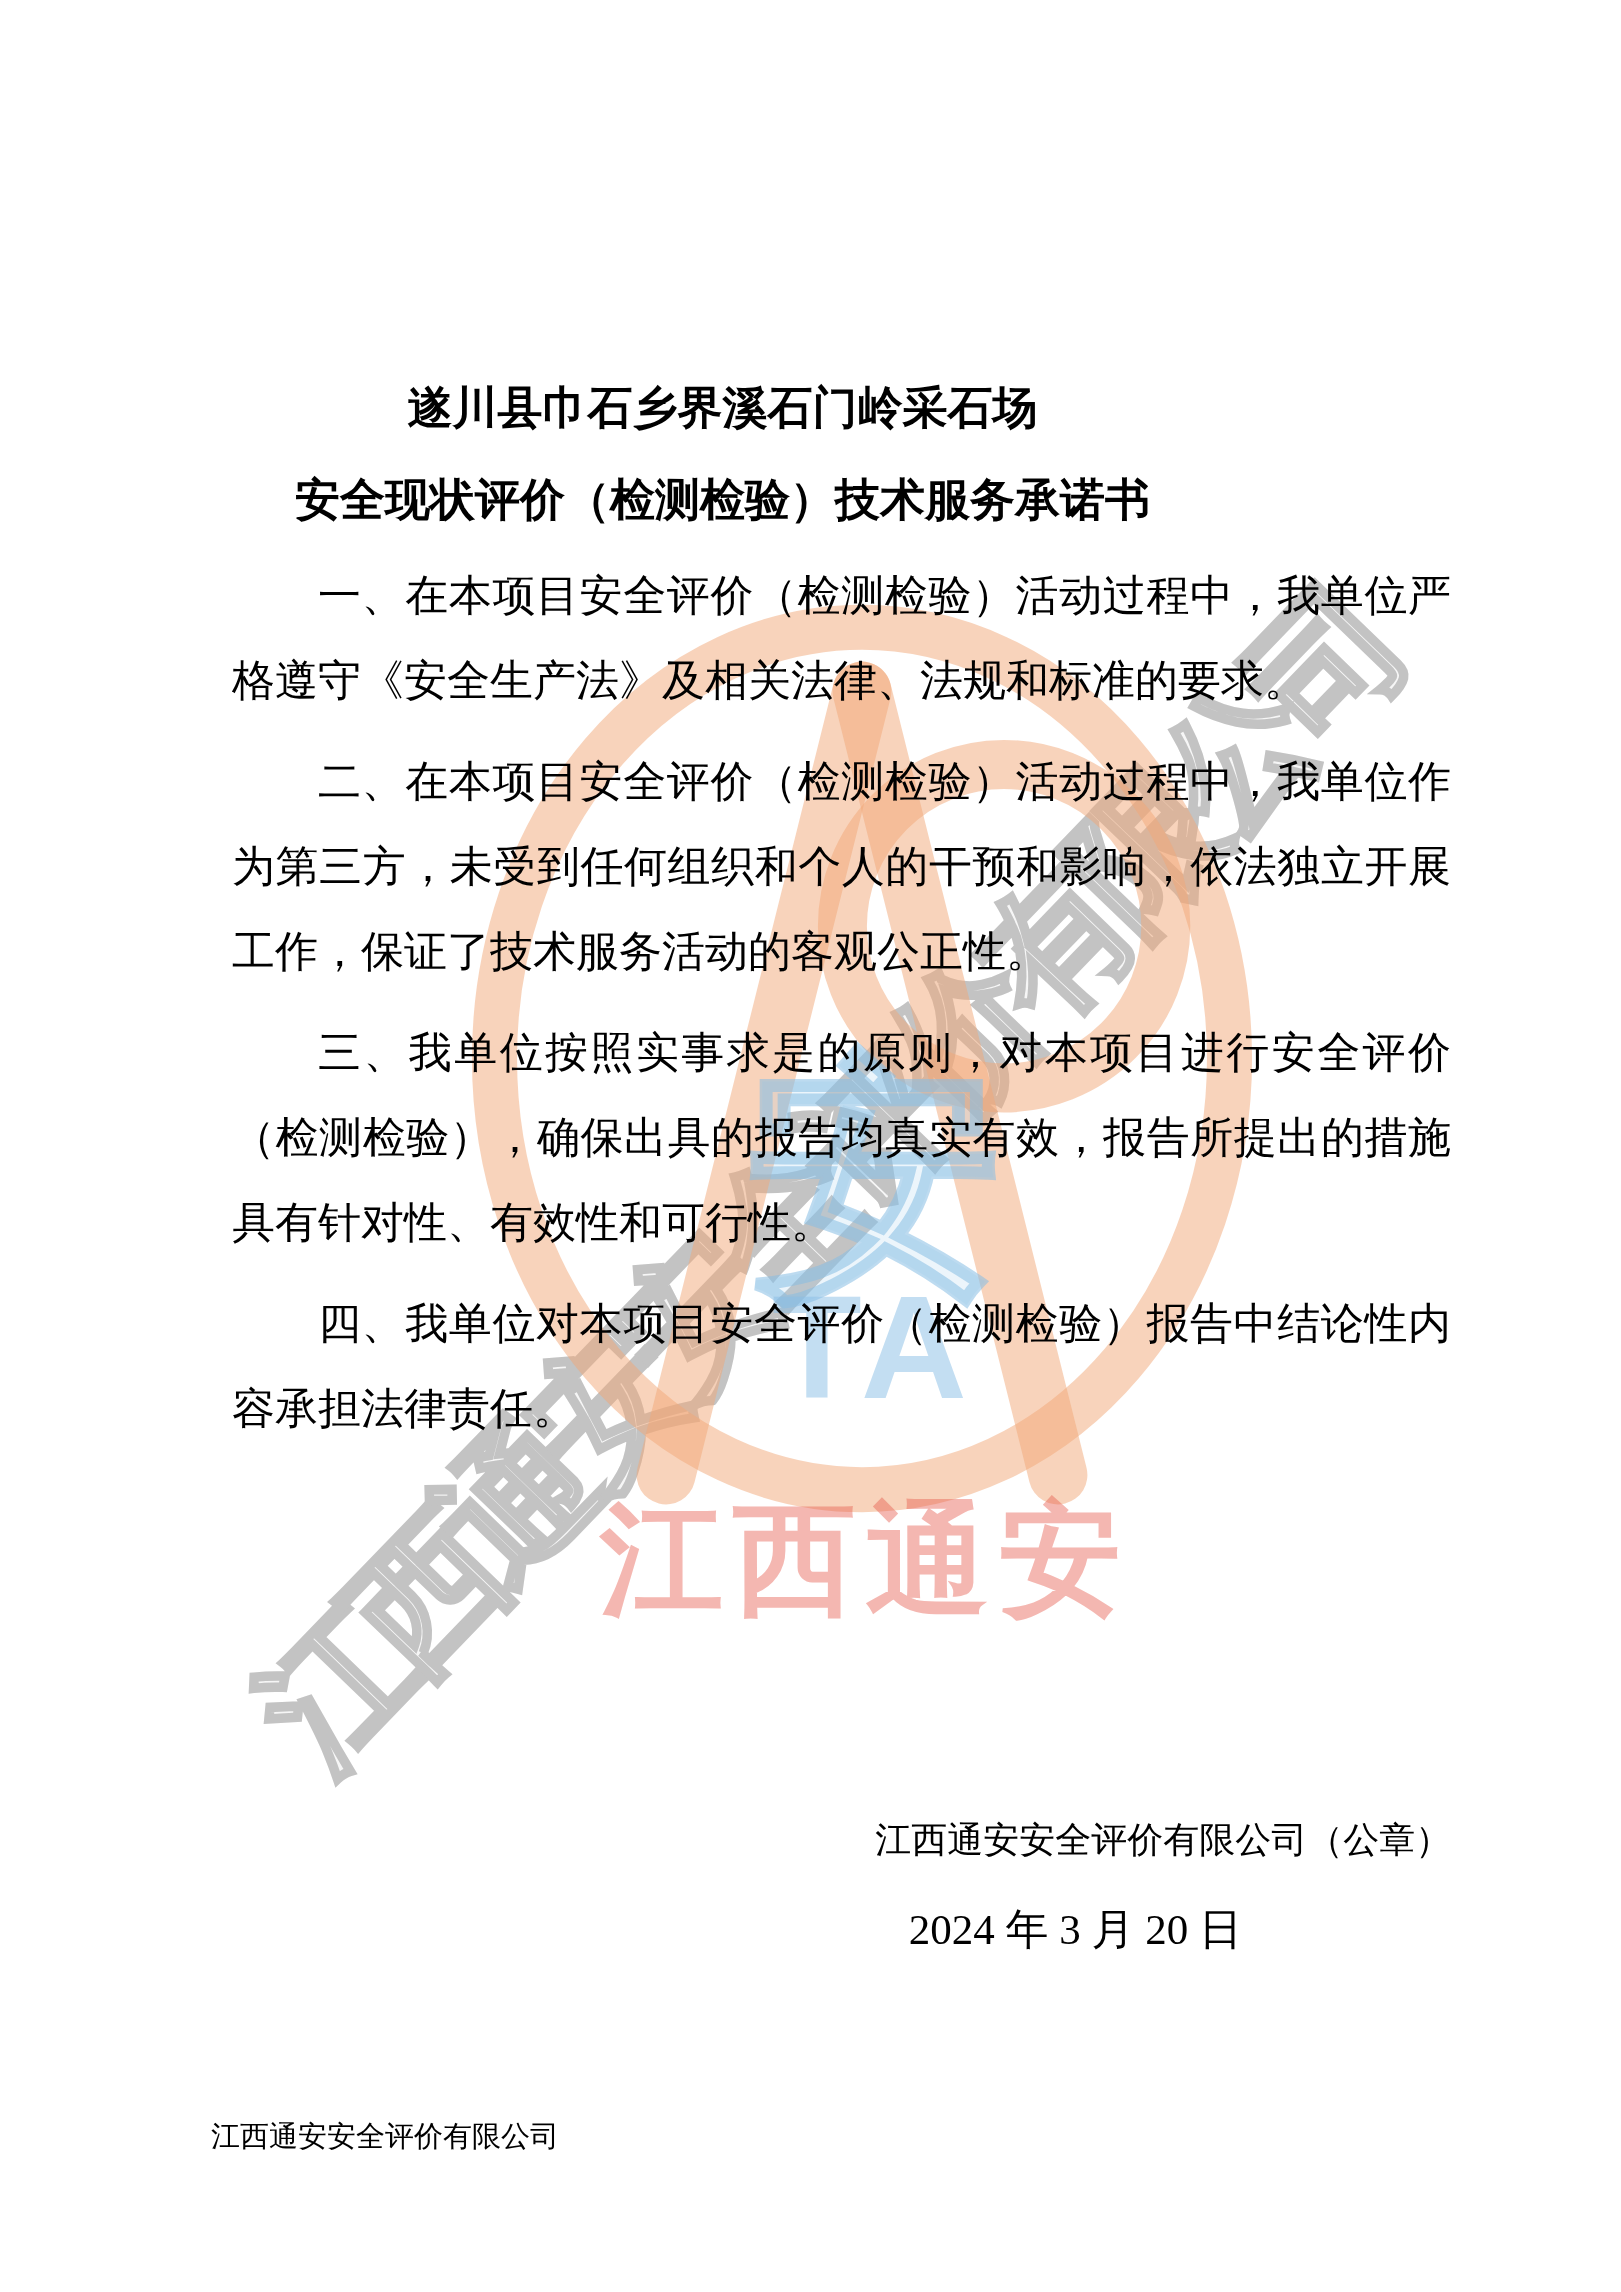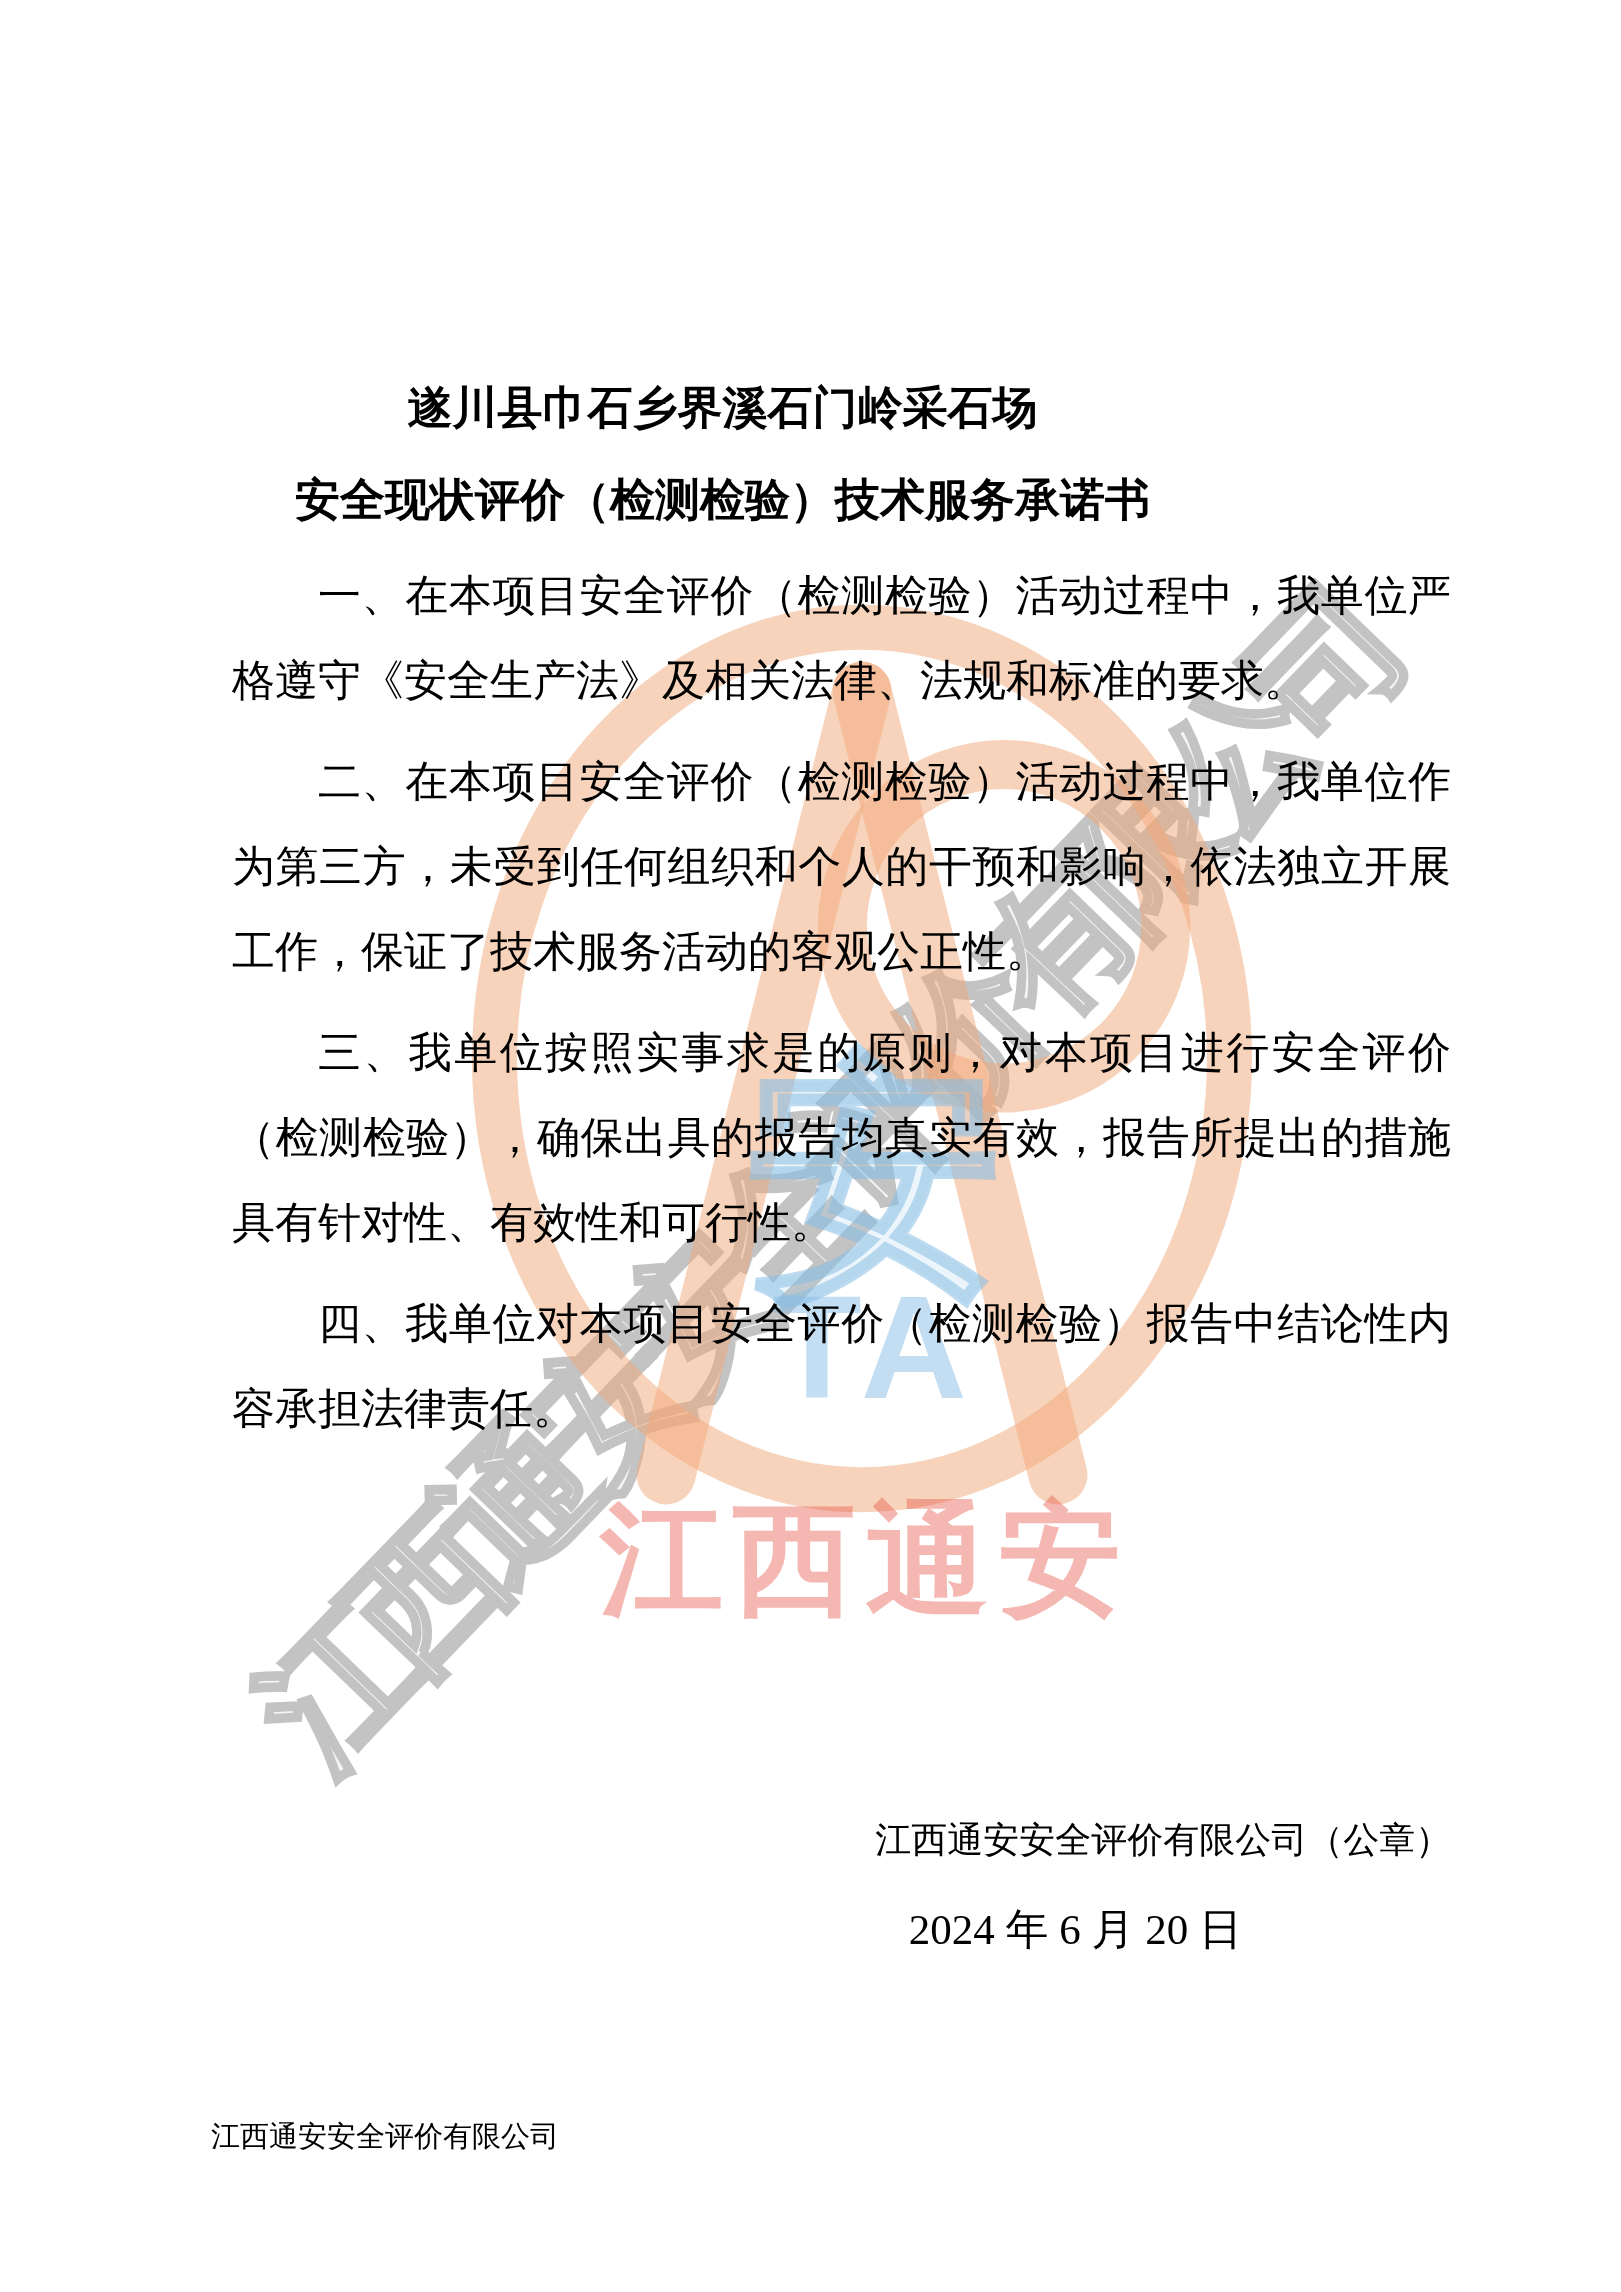--- a/index.html
+++ b/index.html
@@ -163,19 +163,19 @@
 
     <div class="body-text">
       <p>一、在本项目安全评价（检测检验）活动过程中，我单位严格遵守《安全生产法》及相关法律、法规和标准的要求。</p>
       <p>二、在本项目安全评价（检测检验）活动过程中，我单位作为第三方，未受到任何组织和个人的干预和影响，依法独立开展工作，保证了技术服务活动的客观公正性。</p>
       <p>三、我单位按照实事求是的原则，对本项目进行安全评价（检测检验），确保出具的报告均真实有效，报告所提出的措施具有针对性、有效性和可行性。</p>
       <p>四、我单位对本项目安全评价（检测检验）报告中结论性内容承担法律责任。</p>
     </div>
 
     <div class="sign-line">江西通安安全评价有限公司（公章）</div>
 
-    <div class="date-line">2024 年 6 月 20 日</div>
+    <div class="date-line">2024 年 3 月 20 日</div>
 
     <div class="footer">江西通安安全评价有限公司</div>
 
   </div>
 </div>
 
 
 </body></html>

